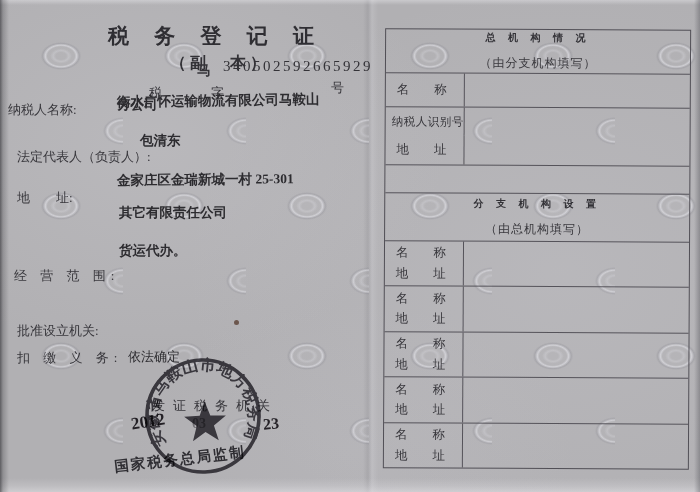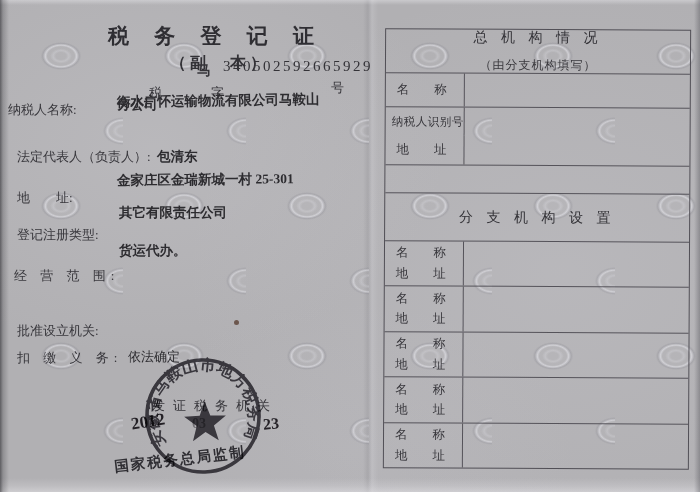--- a/index.html
+++ b/index.html
@@ -46,21 +46,21 @@
   .stamp-date{z-index:3;font-weight:bold;color:#332f36;mix-blend-mode:multiply;}
   .footer{left:114px;top:450px;font-size:14.5px;letter-spacing:2px;font-weight:bold;color:#2f2e33;transform:rotate(-6.5deg);}
   .speck{left:234px;top:320px;width:5px;height:5px;border-radius:50%;background:#5a4034;opacity:.8;}
   
   .rtable{
     position:absolute;left:384px;top:29px;width:304px;height:438px;z-index:1;
     border:1.5px solid #514f56;display:flex;flex-direction:column;
     transform:rotate(.3deg);
   }
   .sec-head{display:flex;flex-direction:column;align-items:center;justify-content:center;}
-  .sec-title{font-size:14px;font-weight:normal;letter-spacing:5px;color:#333237;}
+  .sec-title{font-size:10px;font-weight:bold;letter-spacing:5px;color:#333237;}
   .sec-sub{font-size:12px;letter-spacing:1px;color:#3a393e;margin-top:10px;}
   .trow{display:flex;border-top:1px solid #55535a;}
   .trow.no-top{border-top:none;}
   .tlabel{width:79px;border-right:1px solid #55535a;display:flex;align-items:center;padding-left:11px;box-sizing:border-box;font-size:12.5px;color:#37363b;}
   .tlabel.small{font-size:11.5px;padding-left:6px;letter-spacing:.5px;}
   .tvalue{flex:1;}
   .pairlabel{width:79px;border-right:1px solid #55535a;display:flex;flex-direction:column;justify-content:space-evenly;padding-left:11px;box-sizing:border-box;font-size:12.5px;color:#37363b;}
 </style>
 </head>
 <body>
@@ -74,28 +74,27 @@
   <div class="abs z1 serial-prefix">马</div>
   <div class="abs z1 serial-number">340502592665929</div>
   <div class="abs z1 shui">税</div>
   <div class="abs z1 zi">字</div>
   <div class="abs z1 hao">号</div>
 
   <div class="abs z1 lbl" style="left:8px;top:101px;">纳税人名称:</div>
   <div class="abs z1 val" style="left:117px;top:92px;transform:rotate(-.8deg);">衡水广怀运输物流有限公司马鞍山</div>
   <div class="abs z1 val" style="left:117px;top:96px;">分公司</div>
 
-  <div class="abs z1 val" style="left:157px;top:132px;margin-top:16px;">包清东</div>
+  <div class="abs z1 val" style="left:140px;top:132px;">包清东</div>
   <div class="abs z1 lbl" style="left:17px;top:148px;">法定代表人（负责人）:</div>
 
   <div class="abs z1 val" style="left:117px;top:171px;transform:rotate(-.6deg);">金家庄区金瑞新城一村 25-301</div>
   <div class="abs z1 lbl" style="left:17px;top:189px;">地　　址:</div>
 
   <div class="abs z1 val" style="left:119px;top:204px;">其它有限责任公司</div>
-  <div class="abs z1 lbl" style="left:17px;top:226px;">登记注册类型:</div>
 
   <div class="abs z1 val" style="left:119px;top:242px;">货运代办。</div>
   <div class="abs z1 lbl" style="left:14px;top:267px;letter-spacing:5px;">经 营 范 围:</div>
 
   <div class="abs z1 lbl" style="left:17px;top:310px;margin-top:12px;">批准设立机关:</div>
 
   <div class="abs z1 lbl" style="left:17px;top:349px;letter-spacing:5px;">扣 缴 义 务:</div>
   <div class="abs z1 val" style="left:128px;top:348px;font-weight:normal;font-size:13px;">依法确定</div>
 
   <div class="abs z1 lbl" style="left:152px;top:397px;letter-spacing:8px;">发证税务机关</div>
@@ -137,20 +136,21 @@
     <div class="trow no-top" style="height:29px;">
       <div class="tlabel">地　　址</div>
       <div class="tvalue"></div>
     </div>
     <div class="trow" style="height:27px;">
       <div class="tvalue"></div>
     </div>
 
     <div class="sec-head" style="height:47px;border-top:1px solid #55535a;">
       <div class="sec-title">分 支 机 构 设 置</div>
+      <div class="sec-sub">（由总机构填写）</div>
     </div>
 
     <div class="trow" style="flex:1;">
       <div class="pairlabel">
         <span>名　　称</span>
         <span>地　　址</span>
       </div>
       <div class="tvalue"></div>
     </div>
     <div class="trow" style="flex:1;">

